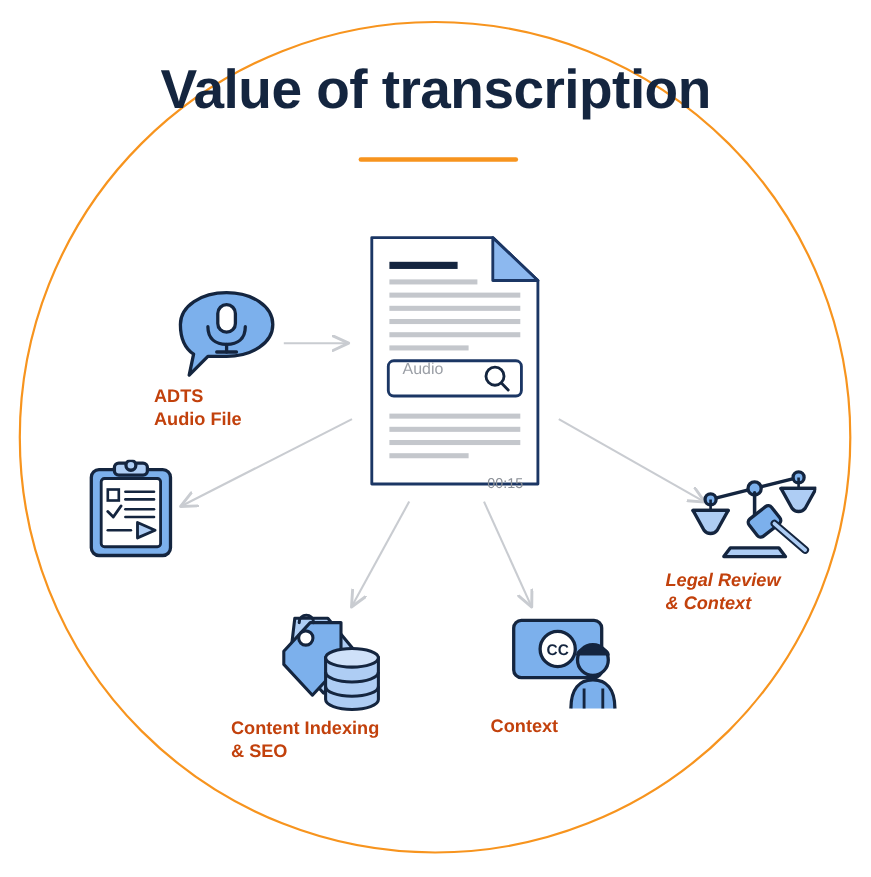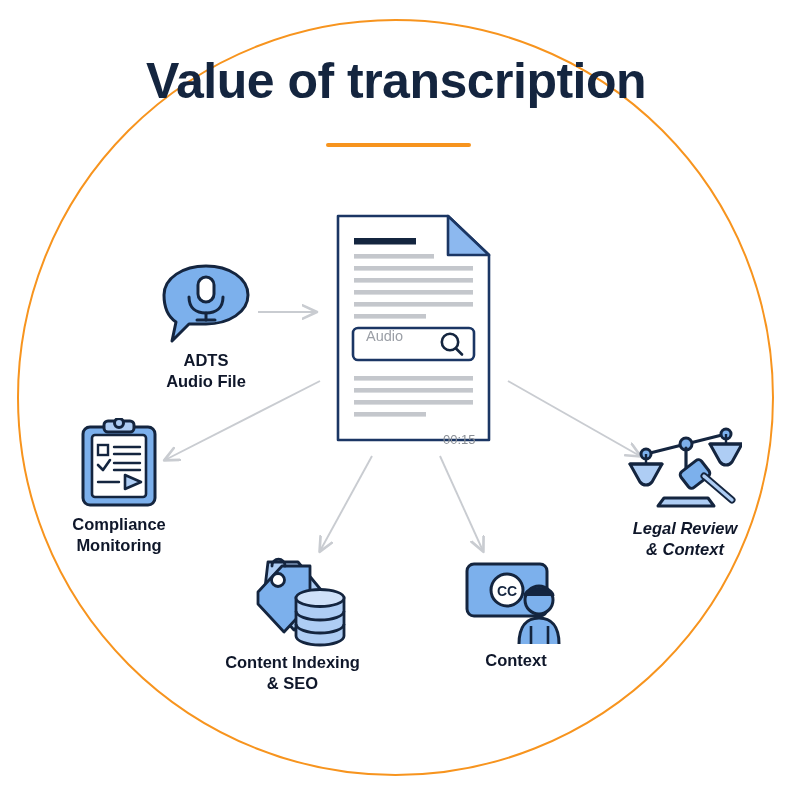--- a/index.html
+++ b/index.html
@@ -59,25 +59,24 @@
     box-sizing: border-box;
     z-index: 1;
   }
 
   
   .node {
     position: absolute;
     z-index: 4;
   }
   .node-label {
-    text-align: center;
     font-size: 16.5px;
     font-weight: bold;
     line-height: 1.25;
-    color: #0f172a;
+    color: #c2410c;
     white-space: pre-line;
     margin-top: 4px;
   }
   .node-icon {
     display: block;
     margin: 0 auto;
   }
 
   
   .doc {
@@ -189,22 +188,20 @@
       <line x1="37" y1="29" x2="63" y2="29" stroke="#14253f" stroke-width="2.4" stroke-linecap="round"></line>
       <line x1="37" y1="36" x2="63" y2="36" stroke="#14253f" stroke-width="2.4" stroke-linecap="round"></line>
 
       <path d="M21,47 L26,52 L33,42" fill="none" stroke="#14253f" stroke-width="2.6" stroke-linecap="round" stroke-linejoin="round"></path>
       <line x1="37" y1="45" x2="63" y2="45" stroke="#14253f" stroke-width="2.4" stroke-linecap="round"></line>
       <line x1="37" y1="52" x2="63" y2="52" stroke="#14253f" stroke-width="2.4" stroke-linecap="round"></line>
 
       <line x1="21" y1="64" x2="42" y2="64" stroke="#14253f" stroke-width="2.4" stroke-linecap="round"></line>
       <path d="M48,57 L64,64 L48,71 Z" fill="#aecdf4" stroke="#14253f" stroke-width="2.6" stroke-linejoin="round"></path>
     </svg>
-    <div class="node-label">Compliance
-Monitoring</div>
   </div>
 
   <div class="node" style="left:210px; top:552px; width:165px;">
     <svg class="node-icon" width="110" height="96" viewBox="0 0 110 96">
 
       <path d="M30,10 L60,10 L88,44 L56,78 L26,44 Z" fill="#aecdf4" stroke="#14253f" stroke-width="2.8" stroke-linejoin="round"></path>
 
       <path d="M44,14 L72,14 L72,52 L46,80 L20,52 L20,40 Z" fill="#7cb0ec" stroke="#14253f" stroke-width="2.8" stroke-linejoin="round"></path>
       <circle cx="40" cy="28" r="6.5" fill="#ffffff" stroke="#14253f" stroke-width="2.8"></circle>
       <path d="M34,14 C34,5 47,5 47,14" fill="none" stroke="#14253f" stroke-width="2.8" stroke-linecap="round"></path>

